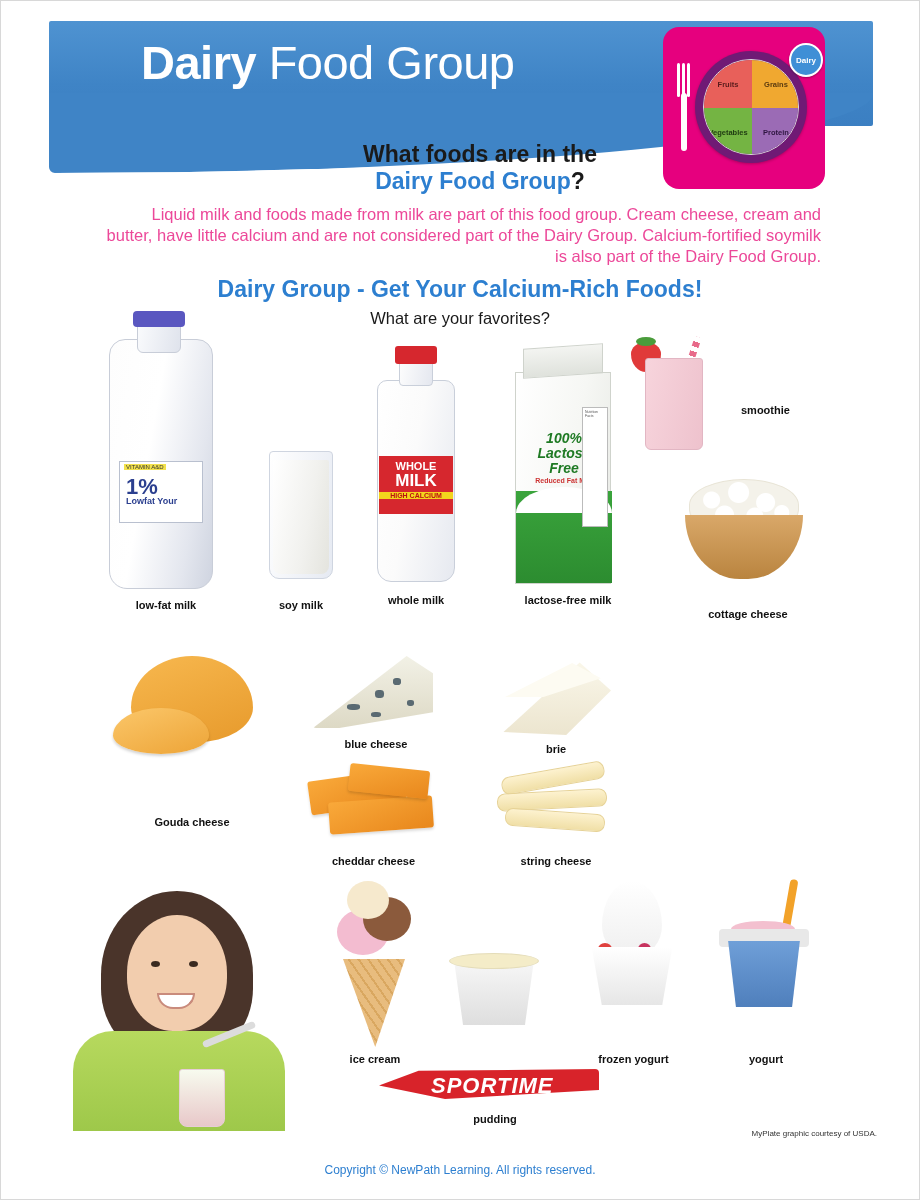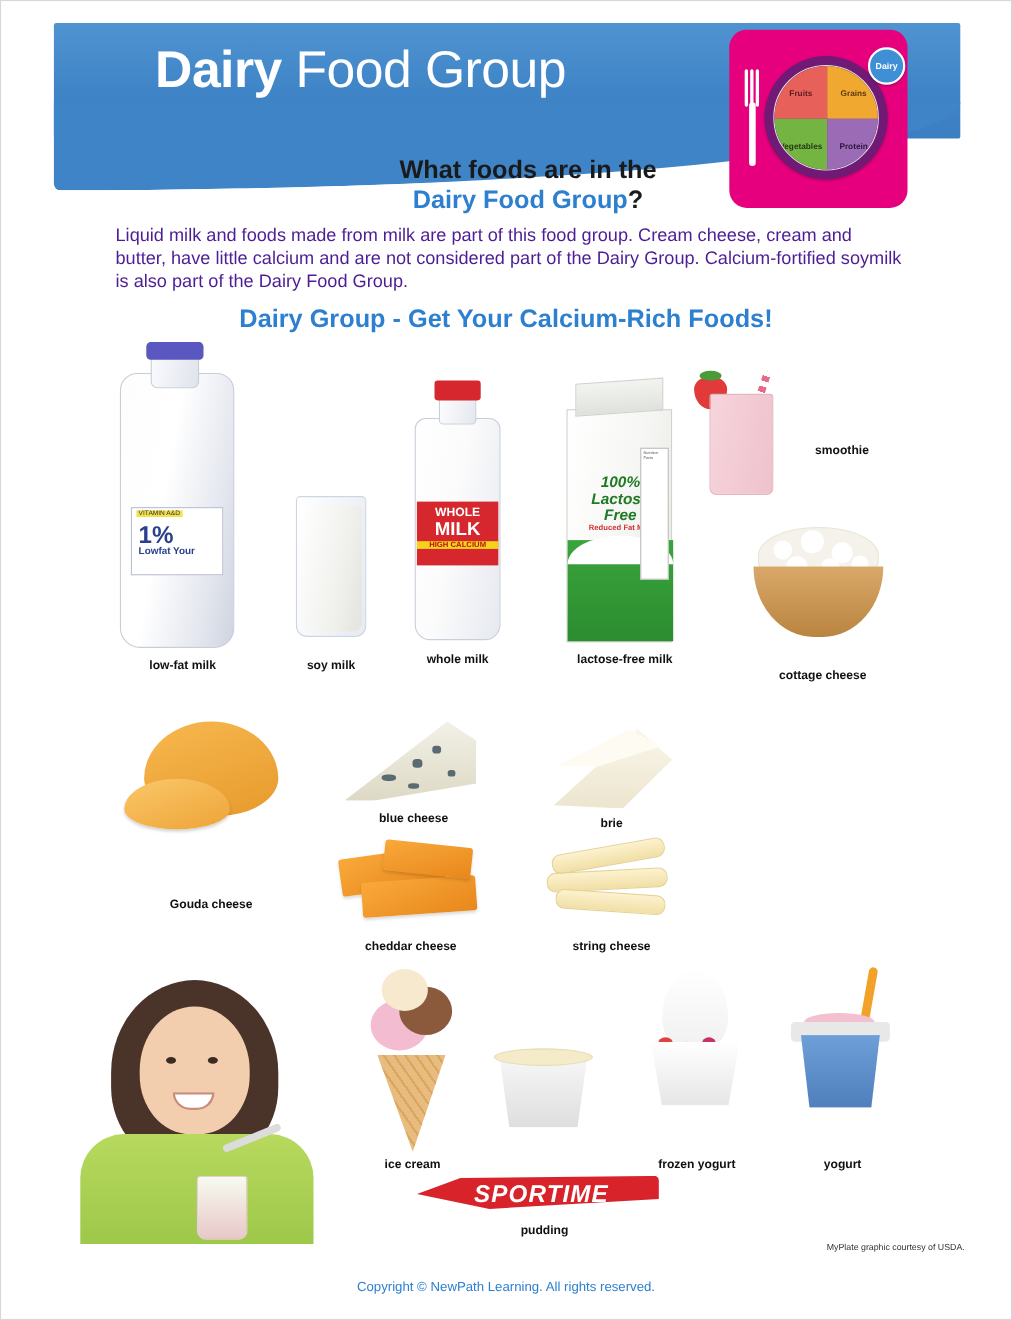--- a/index.html
+++ b/index.html
@@ -160,24 +160,24 @@
   }
   .subhead .l2 em {
     font-style: normal;
     color: #2d7fd0;
   }
   .intro-text {
     position: absolute;
     left: 104px;
     top: 203px;
     width: 716px;
-    text-align: left;
+    text-align: right;
     font-size: 16.5px;
     line-height: 21px;
-    color: #4c1d95;
+    color: #ec4899;
   }
 
   .section-title {
     position: absolute;
     left: 0; right: 0;
     top: 275px;
     text-align: center;
     font-size: 23px;
     font-weight: bold;
     color: #2d7fd0;
@@ -629,20 +629,21 @@
   </div>
 
   <div class="subhead">
     <div class="l1">What foods are in the</div>
     <div class="l2"><em>Dairy Food Group</em><span>?</span></div>
   </div>
 
   <div class="intro-text">Liquid milk and foods made from milk are part of this food group. Cream cheese, cream and butter, have little calcium and are not considered part of the Dairy Group. Calcium-fortified soymilk is also part of the Dairy Food Group.</div>
 
   <div class="section-title">Dairy Group - Get Your Calcium-Rich Foods!</div>
+  <div class="section-sub">What are your favorites?</div>
 
   <div class="food" style="left:100px; top:310px; width:130px; height:310px;">
     <div class="art" style="left:8px; top:0; width:110px; height:280px;">
       <div class="jug-body"></div>
       <div class="jug-neck"></div>
       <div class="jug-cap"></div>
       <div class="jug-label">
         <div class="tag">VITAMIN A&amp;D</div>
         <div class="big">1%</div>
         <div class="sm">Lowfat Your</div>

